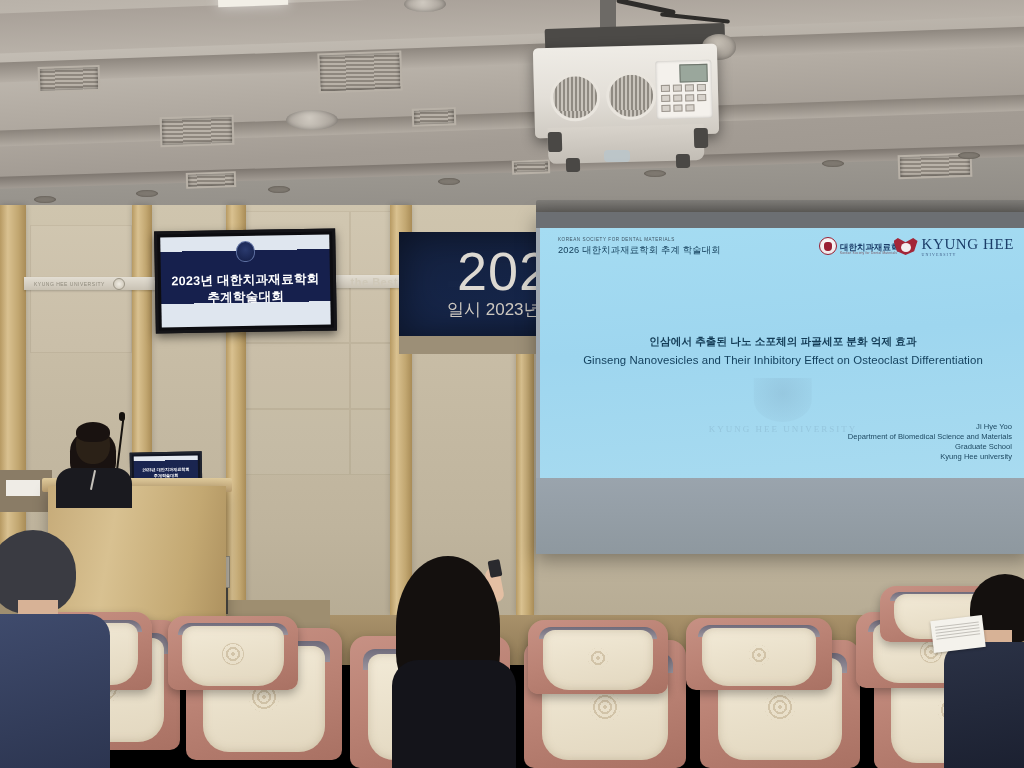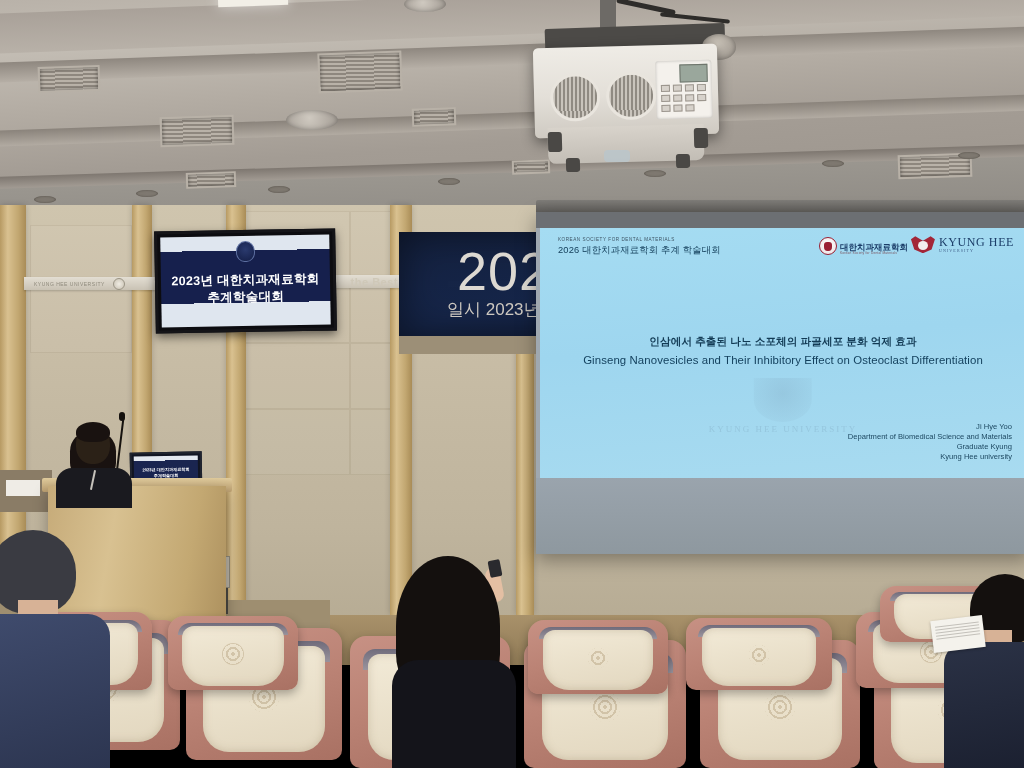--- a/index.html
+++ b/index.html
@@ -105,21 +105,21 @@
     background:#9a1f33;border-radius:3px 3px 45% 45%;}
   .ksdm-txt{line-height:1.05;}
   .ksdm-txt .k1{font-size:8.5px;color:#1b3d68;font-weight:bold;}
   .ksdm-txt .k2{font-size:3.2px;color:#7c5560;letter-spacing:.2px;}
   .logo-khu{position:absolute;right:12px;top:8px;display:flex;align-items:center;gap:4px;}
   .khu-mark{width:24px;height:17px;position:relative;}
   .khu-mark:before{content:"";position:absolute;inset:0;background:#a32638;
     clip-path:polygon(0 18%,18% 0,50% 26%,82% 0,100% 18%,86% 78%,50% 100%,14% 78%);}
   .khu-mark:after{content:"";position:absolute;left:7px;top:5px;width:10px;height:9px;border-radius:50%;background:#f3eef0;}
   .khu-txt{line-height:1.1;text-align:left;font-family:"Liberation Serif",serif;}
-  .khu-txt .h1{font-size:12px;color:#1b3d68;letter-spacing:.6px;font-family:Liberation Serif, serif;}
+  .khu-txt .h1{font-size:15px;color:#1b3d68;letter-spacing:.6px;font-family:Liberation Serif, serif;}
   .khu-txt .h2{font-size:4px;color:#41618a;letter-spacing:1.1px;}
   .slide-title-ko{position:absolute;left:0;right:0;top:107px;text-align:center;
     font-size:10.6px;color:#123a54;font-weight:bold;letter-spacing:.1px;}
   .slide-title-en{position:absolute;left:0;right:0;top:126px;text-align:center;
     font-size:11.4px;color:#14415e;letter-spacing:.1px;}
   .slide-authors{position:absolute;right:14px;top:194px;text-align:right;line-height:1.32;
     font-size:7.6px;color:#1d4861;}
 
   
   .stage-floor{position:absolute;left:0;top:600px;width:330px;height:60px;background:#9e8e70;}
@@ -319,21 +319,21 @@
           <span class="h2" style="display:block">UNIVERSITY</span>
         </span>
       </div>
 
       <div class="slide-title-ko">인삼에서 추출된 나노 소포체의 파골세포 분화 억제 효과</div>
       <div class="slide-title-en">Ginseng Nanovesicles and Their Inhibitory Effect on Osteoclast Differentiation</div>
 
       <div class="slide-authors">
         <div>Ji Hye Yoo</div>
         <div>Department of Biomedical Science and Materials</div>
-        <div>Graduate Kyung</div>
+        <div>Graduate School</div>
         <div>Kyung Hee university</div>
       </div>
     </div>
 
     <div class="slide-dead"></div>
   </div>
 
   <div class="stage-floor"></div>
   <div class="side-eq"></div>
   <div class="side-paper"></div>

